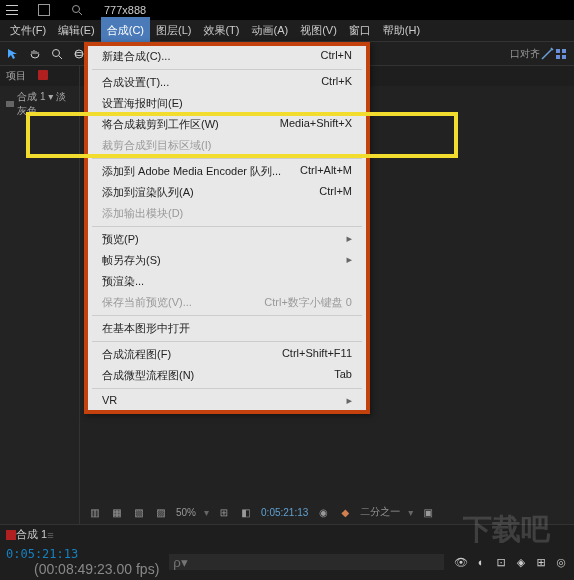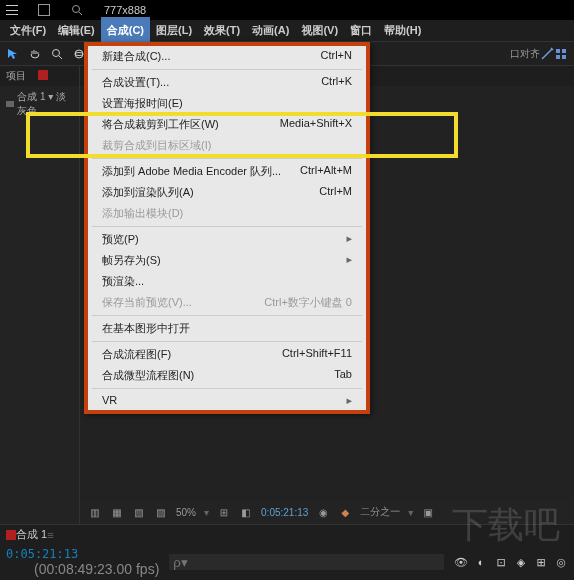--- a/index.html
+++ b/index.html
@@ -10,21 +10,21 @@
 .hamburger { width: 12px; height: 10px; display: flex; flex-direction: column; justify-content: space-between; }
 .hamburger span { height: 1px; background: #ccc; }
 .sq-icon { width: 12px; height: 12px; border: 1px solid #999; }
 .search-icon svg { stroke: #999; }
 .rec-dot { width: 8px; height: 8px; background: #d10000; border-radius: 50%; display: inline-block; margin-right: 3px; }
 .rec-text { color: #e0e0e0; }
 .cam-icon svg { fill: #ccc; }
 .pencil-icon svg { stroke: #ccc; }
 .x-icon { color: #999; font-size: 14px; }
 .menu-bar { height: 22px; background: #1e1e1e; display: flex; align-items: center; padding: 0 4px; border-bottom: 1px solid #333; }
-.menu-item { padding: 6px 6px; color: #ccc; cursor: default; font-weight: bold; }
+.menu-item { padding: 6px 6px; color: #ccc; cursor: default; }
 .menu-item.active { background: #4a7ab8; color: #fff; }
 .tool-bar { height: 24px; background: #202020; display: flex; align-items: center; padding: 0 6px; gap: 10px; border-bottom: 1px solid #333; }
 .tool-bar .tools-left { display: flex; gap: 8px; align-items: center; }
 .tool-bar .tools-right { display: flex; gap: 0; align-items: center; margin-left: auto; }
 .tool-icon { width: 14px; height: 14px; display: flex; align-items: center; justify-content: center; }
 .workspace { display: flex; height: 458px; }
 .left-panel { width: 80px; background: #232323; border-right: 1px solid #333; position: relative; }
 .proj-tabs { display: flex; background: #1e1e1e; height: 20px; align-items: center; }
 .proj-tab { padding: 2px 6px; font-size: 10px; color: #aaa; }
 .proj-tab .red-sq { width: 10px; height: 10px; background: #b02020; display: inline-block; border-radius: 1px; }
@@ -51,21 +51,21 @@
 .timeline { height: 56px; background: #1e1e1e; border-top: 1px solid #333; display: flex; flex-direction: column; }
 .tl-header { display: flex; align-items: center; height: 20px; padding: 0 6px; }
 .tl-red-sq { width: 10px; height: 10px; background: #b02020; }
 .tl-body { display: flex; align-items: center; padding: 0 6px; height: 36px; gap: 10px; }
 .timecode { color: #1580c0; font-family: monospace; font-size: 12px; }
 .timecode-sub { color: #888; font-size: 14px; padding-left: 28px; }
 .tl-search { flex: 1; height: 16px; background: #2a2a2a; border: none; color: #ccc; padding: 0 4px; }
 .tl-icons { display: flex; gap: 6px; }
 
 
-.watermark { position: absolute; right: 14px; bottom: 30px; font-size: 36px; color: rgba(255,255,255,0.15); font-weight: normal; pointer-events: none; }
+.watermark { position: absolute; right: 24px; bottom: 30px; font-size: 29px; color: rgba(255,255,255,0.15); font-weight: bold; pointer-events: none; }
 </style>
 </head>
 <body>
 
 <div class="title-bar">
   <div class="left">
     <span class="hamburger">
         <span></span>
         <span></span>
         <span></span>

